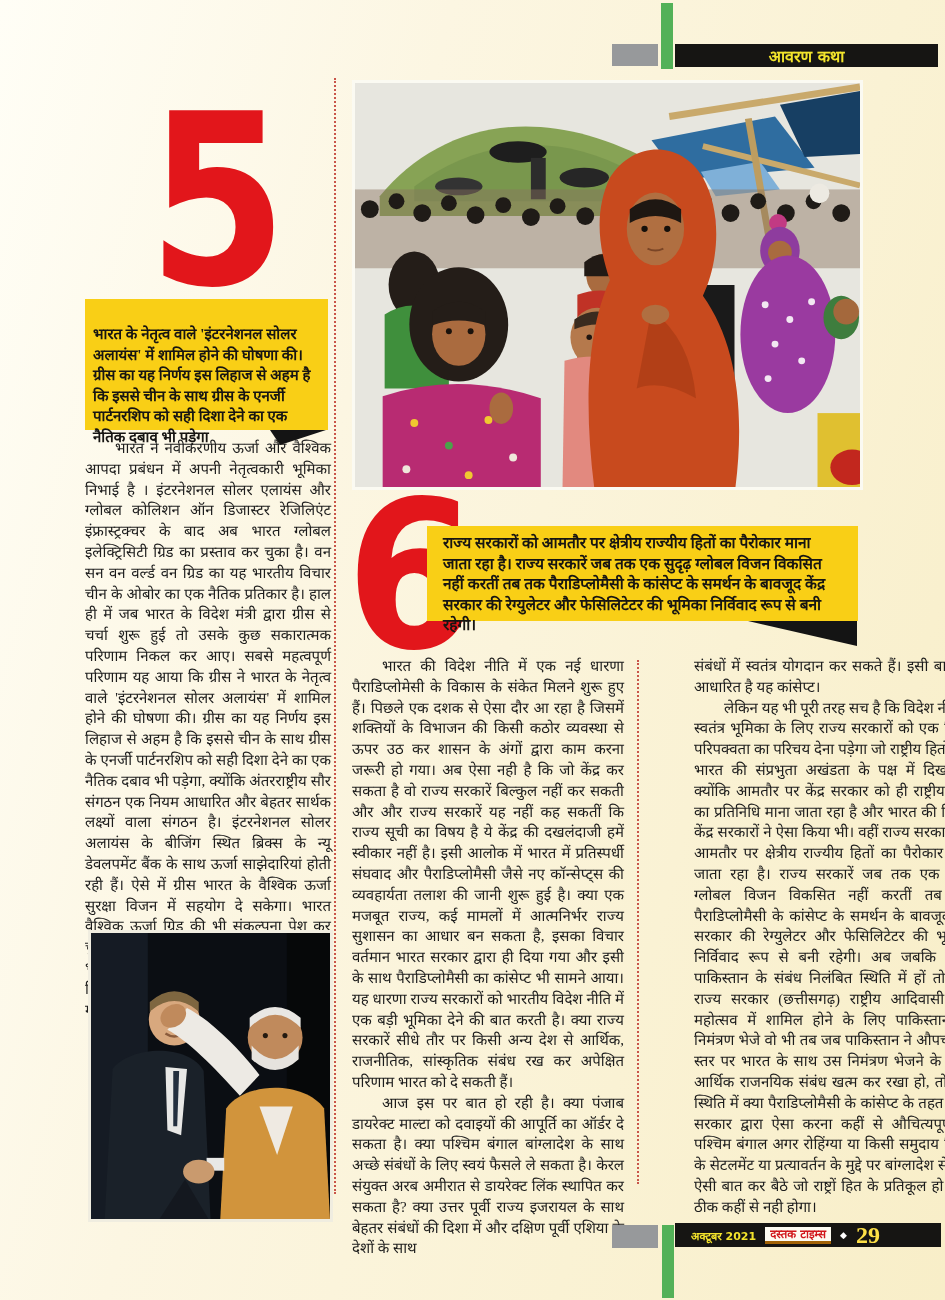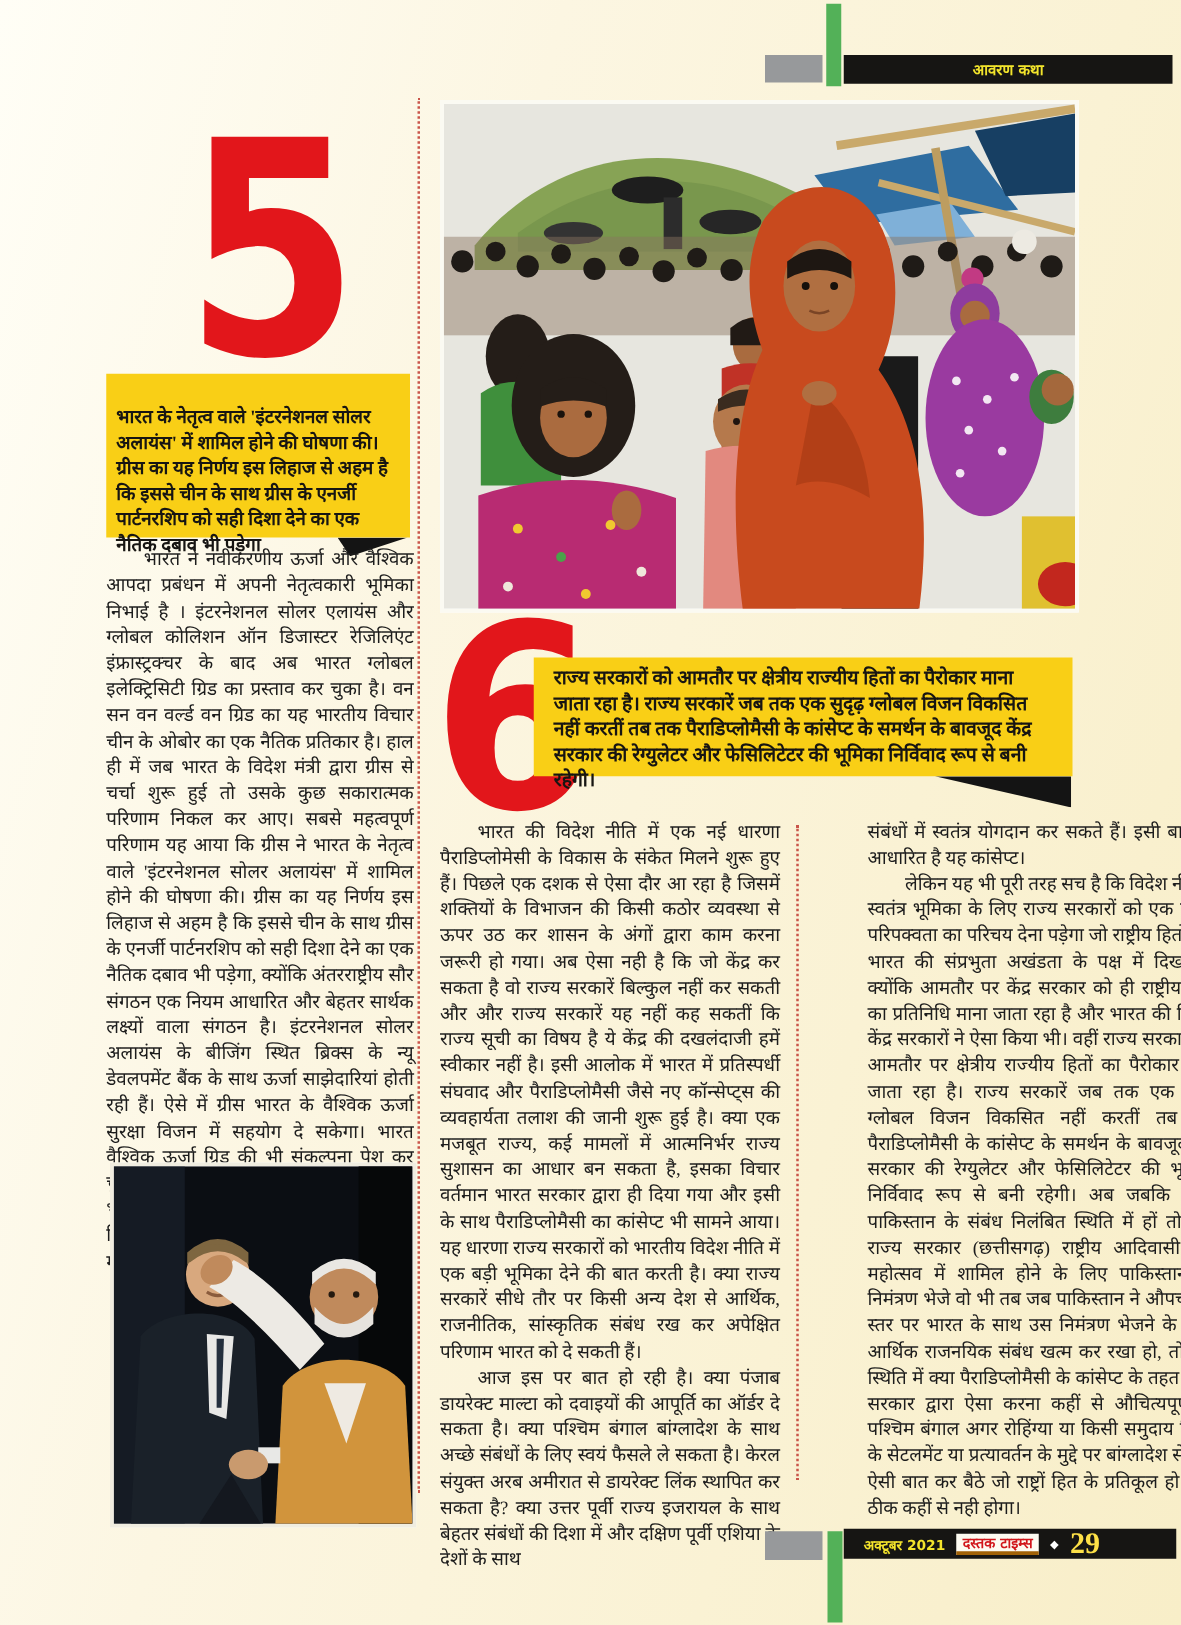--- a/index.html
+++ b/index.html
@@ -6,21 +6,21 @@
   .page{
     position:relative;width:945px;height:1300px;overflow:hidden;
     background:linear-gradient(105deg,#FFFEF6 0%,#FCF6E2 35%,#FAF2D4 70%,#F8EEC8 100%);
     font-family:"Liberation Serif","DejaVu Serif",serif;
   }
   
   .gray-block{position:absolute;background:#97999B;}
   .green-bar{position:absolute;background:#53B158;}
   .black-bar{position:absolute;background:#161513;display:flex;align-items:center;}
   .hdr-black{left:675px;top:44px;width:263px;height:23px;justify-content:center;}
-  .hdr-title{color:#F2E42C;font-weight:bold;font-size:12px;font-family:"DejaVu Sans",sans-serif;}
+  .hdr-title{color:#F2E42C;font-weight:bold;font-size:16px;font-family:"DejaVu Sans",sans-serif;}
   .ftr-black{left:675px;top:1223px;width:266px;height:24px;gap:9px;padding-left:16px;box-sizing:border-box;}
   .ftr-date{color:#F4E42C;font-weight:bold;font-size:11px;font-family:"DejaVu Sans",sans-serif;}
   .ftr-logo{background:#FDFBF2;color:#D1161B;font-weight:bold;font-size:11.5px;
     padding:1px 5px 0 5px;border-bottom:3px solid #a16207;line-height:13px;
     font-family:"DejaVu Sans",sans-serif;}
   .ftr-diamond{color:#FFFFFF;font-size:9px;}
   .ftr-pagenum{color:#fde047;font-weight:900;font-size:24px;font-family:Liberation Serif, serif;}
   
   .dotted{position:absolute;width:0;border-left:2px dotted #C9554A;}
   .line-a{left:334px;top:78px;height:1116px;}

